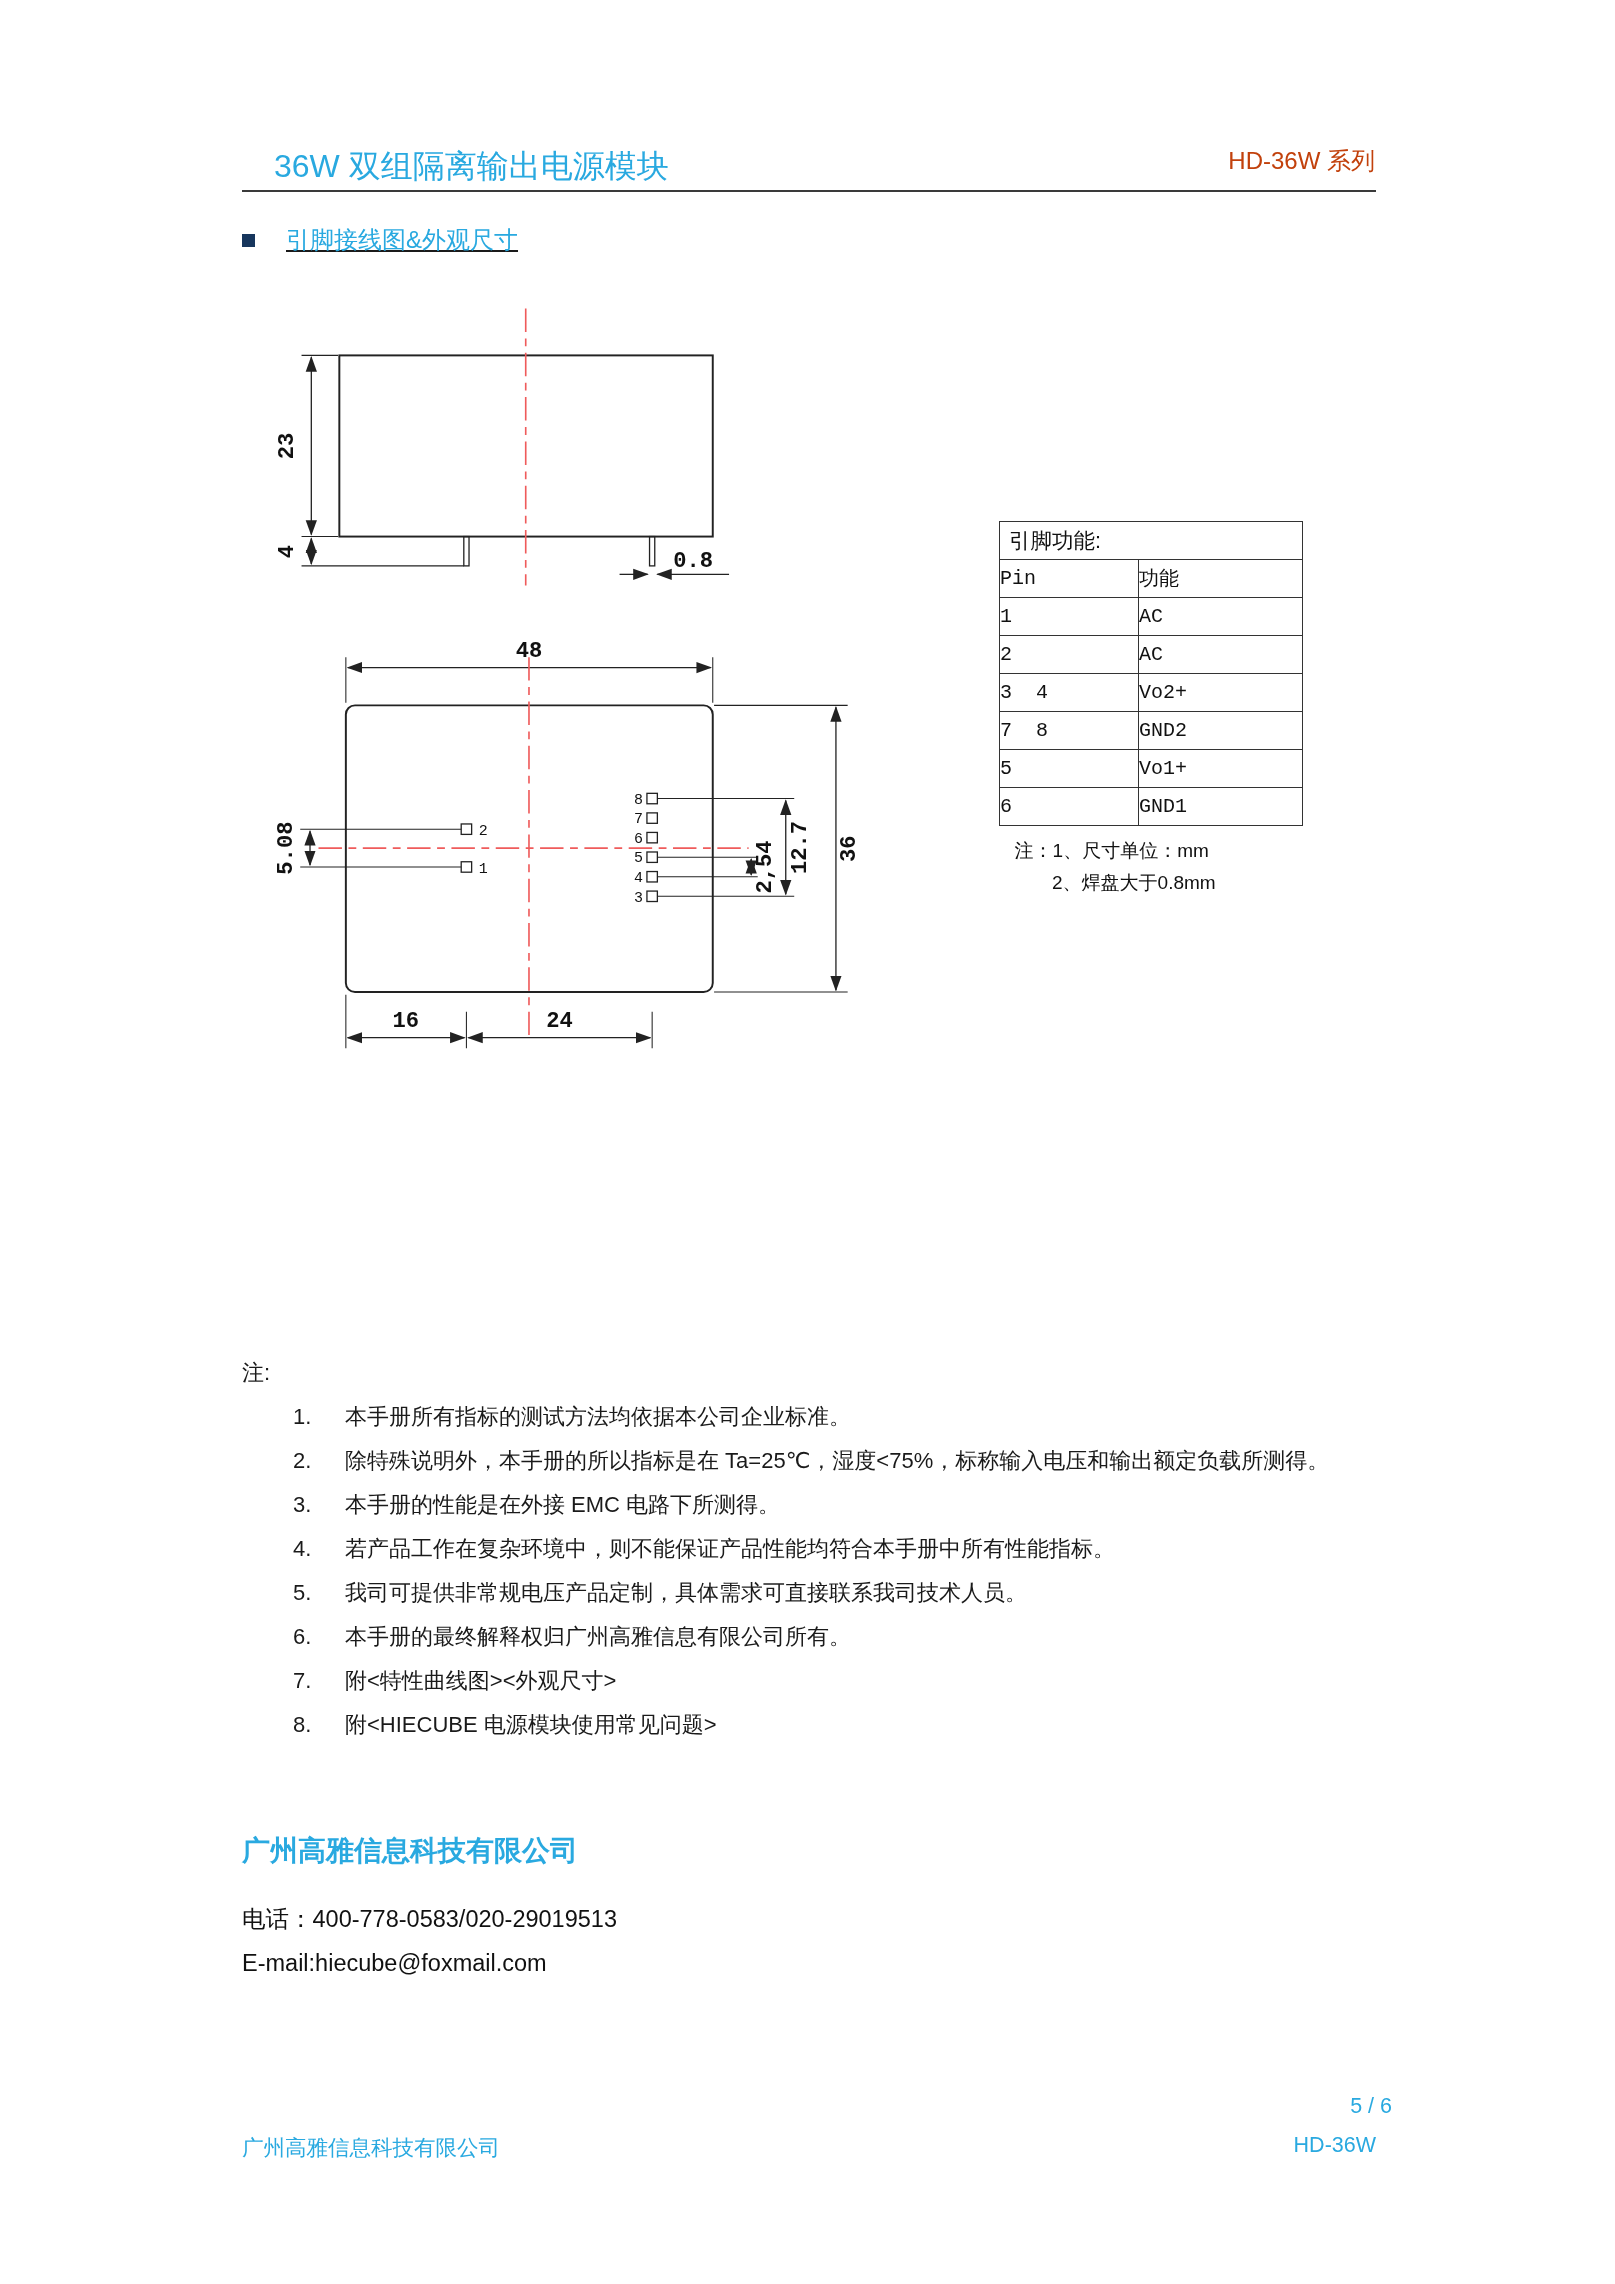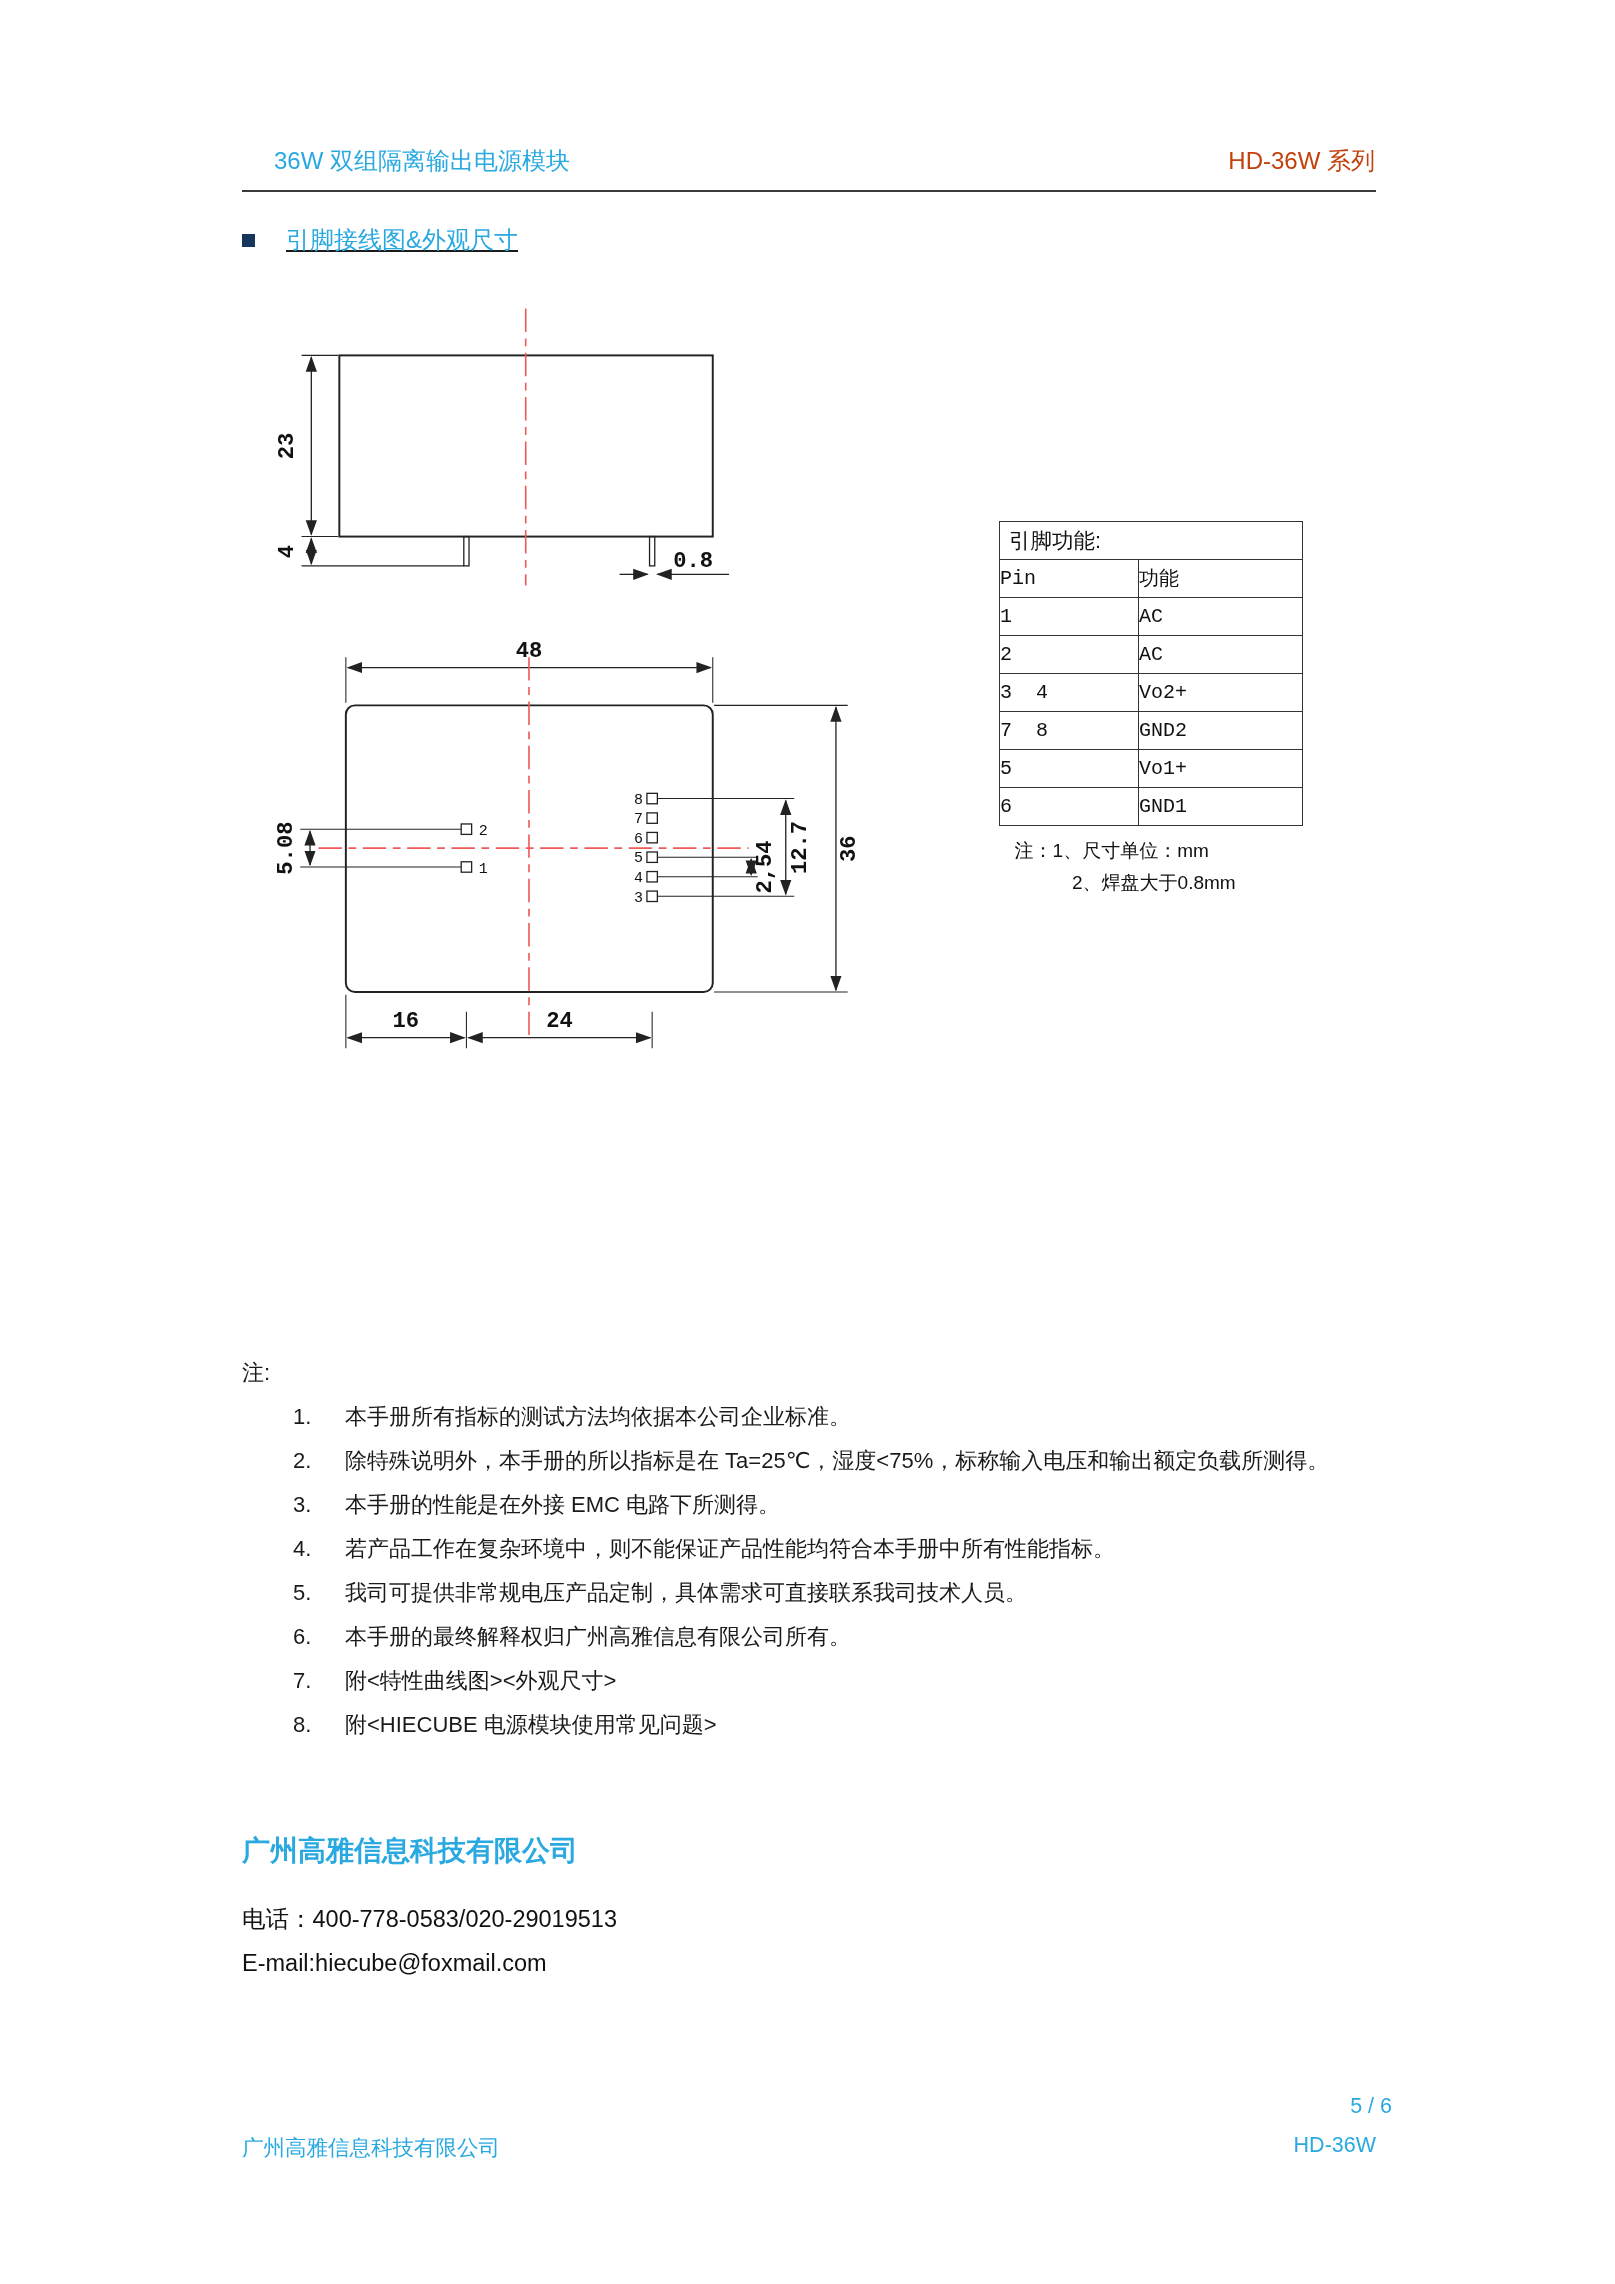--- a/index.html
+++ b/index.html
@@ -1,21 +1,21 @@
 <!DOCTYPE html>
 <html style="font-size:10.4px"><head>
 <meta charset="utf-8">
 <style>
   * { margin:0; padding:0; box-sizing:border-box; }
   html,body { background:#ffffff; }
   body { font-family:"Liberation Sans","DejaVu Sans",sans-serif; color:#1a1a1a; }
   .page { position:relative; width:1616px; height:2284px; background:#ffffff; overflow:hidden; }
 
   
-  .hdr-left  { position:absolute; left:274px; top:145px; font-size:24px; color:#29a9e0; }
+  .hdr-left  { position:absolute; left:274px; top:145px; font-size:32px; color:#29a9e0; }
   .hdr-right { position:absolute; right:241px; top:145px; font-size:24px; color:#c2410c; }
   .hdr-rule  { position:absolute; left:242px; top:190px; width:1134px; height:0; border-top:2px solid #3a3a3a; }
 
   
   .sec { position:absolute; left:242px; top:224px; display:flex; align-items:center;text-decoration:underline; }
   .sec-bullet { width:13px; height:13px; background:#17365d; display:inline-block; }
   .sec-title  { font-size:24px; color:#29a9e0; margin-left:31px; }
 
   
   .drawing { position:absolute; left:274px; top:300px; pointer-events:none; }
@@ -31,21 +31,21 @@
   table.pin-table { border-collapse:collapse; width:100%;
     font-family:"Liberation Mono","DejaVu Sans Mono",monospace; }
   table.pin-table td { border:1.3px solid #333; height:38px; text-align:left;
     font-size:20px; color:#111; white-space:pre; }
   table.pin-table tr.t-title td { text-align:left; padding-left:9px; font-size:21.5px;
     font-family:"Liberation Sans","DejaVu Sans",sans-serif; }
   table.pin-table col.c1 { width:139px; }
   table.pin-table col.c2 { width:164px; }
   .t-note  { font-size:19px; color:#111; margin-top:11.7px; margin-left:15.6px;
     font-family:"Liberation Sans","DejaVu Sans",sans-serif; }
-  .t-note2 { margin-left:73px; margin-top:6.5px; }
+  .t-note2 { margin-left:53px; margin-top:6.5px; }
 
   
   .notes { position:absolute; left:242px; top:1351px; width:1139px; font-size:22px; }
   .notes-label { line-height:44px; }
   .note-item { display:flex; line-height:44px; }
   .note-num  { width:52px; flex:none; padding-left:51px; box-sizing:content-box; }
   .note-text { flex:1; }
 
   
   .company { position:absolute; left:242px; top:1832px; width:1134px; }

